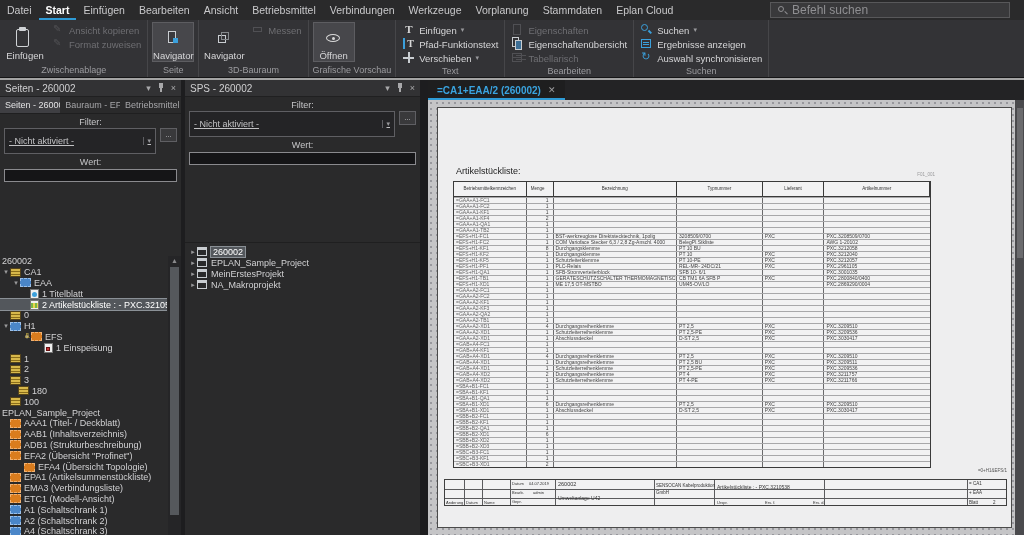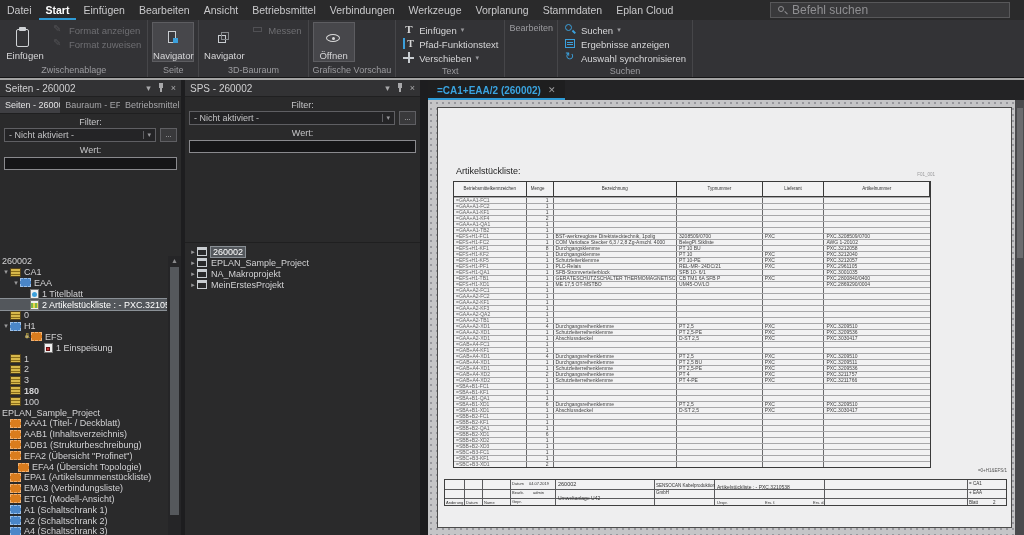--- a/index.html
+++ b/index.html
@@ -85,21 +85,21 @@
   .pin{position:relative;width:8px;height:10px;}
   .pin::before{content:"";position:absolute;left:2px;top:0;width:4px;height:5px;background:#a8a8aa;}
   .pin::after{content:"";position:absolute;left:3.4px;top:5px;width:1.4px;height:4px;background:#a8a8aa;}
 
   .ptabs{display:flex;height:17px;border-bottom:1px solid #1f1f20;background:#2a2a2b;}
   .ptab{padding:0 5px;font-size:9px;line-height:16px;color:#a5a5a8;white-space:nowrap;overflow:hidden;}
   .ptab.active{background:#3f3f43;color:#e2e2e4;}
 
   .flabel{font-size:9px;color:#c6c6c8;padding:3px 4px 1px 4px;text-align:center;}
   .drow{display:flex;gap:4px;padding:0 4px;}
-  .dd{flex:1;height:14px;background:#242426;border:1px solid #5f5f63;display:flex;align-items:center;font-size:9px;color:#c2c2c4;padding:0 4px;}
+  .dd{flex:1;height:26px;background:#242426;border:1px solid #5f5f63;display:flex;align-items:center;font-size:9px;color:#c2c2c4;padding:0 4px;text-decoration:underline;}
   .dd .dcaret{margin-left:auto;font-size:7px;color:#98989c;border-left:1px solid #5f5f63;padding-left:3px;}
   .dots{width:17px;height:14px;background:#39393b;border:1px solid #5f5f63;color:#c2c2c4;font-size:8px;text-align:center;line-height:12px;}
   .winput{height:13px;margin:1px 4px 0 4px;background:#151517;border:1px solid #8a8a8e;}
 
   
   .tree{position:absolute;left:0;right:14px;overflow:hidden;}
   .trow{display:flex;align-items:center;height:10.8px;font-size:9px;color:#d2d2d4;white-space:nowrap;cursor:default;}
   .trow.sel{background:#53575c;outline:1px solid #8a9096;color:#ffffff;}
   .texp{width:8px;font-size:7px;color:#9a9a9c;text-align:center;flex:none;}
   .ti{width:11px;height:9px;flex:none;position:relative;margin-right:3px;}
@@ -185,21 +185,21 @@
         <div class="rbody">
           <div class="rbig">
             <div class="rbigicon">
               <span class="ric ic-paste"></span>
             </div>
             <div class="rbiglbl">Einfügen</div>
           </div>
           <div class="rcol">
             <div class="rsmall dis">
               <span class="ric ic-brush"></span>
-              <span>Format anzeigen</span>
+              <span>Ansicht kopieren</span>
             </div>
             <div class="rsmall dis">
               <span class="ric ic-brush"></span>
               <span>Format zuweisen</span>
             </div>
           </div>
         </div>
         <div class="rlabel">Zwischenablage</div>
       </div>
       <div class="rgroup">
@@ -256,20 +256,36 @@
             <div class="rsmall">
               <span class="ric ic-move"></span>
               <span>Verschieben</span>
               <span class="caret">▾</span>
             </div>
           </div>
         </div>
         <div class="rlabel">Text</div>
       </div>
       <div class="rgroup">
+        <div class="rbody">
+          <div class="rcol">
+            <div class="rsmall dis">
+              <span class="ric ic-props"></span>
+              <span>Eigenschaften</span>
+            </div>
+            <div class="rsmall">
+              <span class="ric ic-propso"></span>
+              <span>Eigenschaftenübersicht</span>
+            </div>
+            <div class="rsmall dis">
+              <span class="ric ic-tbl"></span>
+              <span>Tabellarisch</span>
+            </div>
+          </div>
+        </div>
         <div class="rlabel">Bearbeiten</div>
       </div>
       <div class="rgroup">
         <div class="rbody">
           <div class="rcol">
             <div class="rsmall">
               <span class="ric ic-search"></span>
               <span>Suchen</span>
               <span class="caret">▾</span>
             </div>
@@ -365,21 +381,21 @@
         <div class="trow" style="padding-left: 2px;">
           <span class="texp"></span>
           <span class="ti ti-y"></span>
           <span>2</span>
         </div>
         <div class="trow" style="padding-left: 2px;">
           <span class="texp"></span>
           <span class="ti ti-y"></span>
           <span>3</span>
         </div>
-        <div class="trow" style="padding-left: 2px; font-weight: bold;">
+        <div class="trow" style="padding-left: 10px;">
           <span class="texp"></span>
           <span class="ti ti-y"></span>
           <span>180</span>
         </div>
         <div class="trow" style="padding-left: 2px;">
           <span class="texp"></span>
           <span class="ti ti-y"></span>
           <span>100</span>
         </div>
         <div class="trow" style="padding-left: 2px;">
@@ -398,21 +414,21 @@
         <div class="trow" style="padding-left: 2px;">
           <span class="texp"></span>
           <span class="ti ti-o"></span>
           <span>ADB1 (Strukturbeschreibung)</span>
         </div>
         <div class="trow" style="padding-left: 2px;">
           <span class="texp"></span>
           <span class="ti ti-o"></span>
           <span>EFA2 (Übersicht "Profinet")</span>
         </div>
-        <div class="trow" style="padding-left: 10px; align-items: flex-end;">
+        <div class="trow" style="padding-left: 16px; align-items: flex-end;">
           <span class="texp"></span>
           <span class="ti ti-o"></span>
           <span>EFA4 (Übersicht Topologie)</span>
         </div>
         <div class="trow" style="padding-left: 2px;">
           <span class="texp"></span>
           <span class="ti ti-o"></span>
           <span>EPA1 (Artikelsummenstückliste)</span>
         </div>
         <div class="trow" style="padding-left: 2px;">
@@ -475,26 +491,26 @@
           <span style="background: rgb(83, 87, 92); outline: rgb(138, 144, 150) solid 1px; color: rgb(255, 255, 255); padding: 0px 2px;">260002</span>
         </div>
         <div class="trow" style="height: 11px; padding-left: 4px;">
           <span class="texp">▸</span>
           <span class="wi" style="width: 10px; height: 9px; border-width: 3px 1px 1px; border-style: solid; border-color: rgb(201, 205, 209); border-image: initial; margin-right: 4px; flex: 0 0 auto;"></span>
           <span>EPLAN_Sample_Project</span>
         </div>
         <div class="trow" style="height: 11px; padding-left: 4px;">
           <span class="texp">▸</span>
           <span class="wi" style="width: 10px; height: 9px; border-width: 3px 1px 1px; border-style: solid; border-color: rgb(201, 205, 209); border-image: initial; margin-right: 4px; flex: 0 0 auto;"></span>
-          <span>NA_Makroprojekt</span>
+          <span>MeinErstesProjekt</span>
         </div>
         <div class="trow" style="height: 11px; padding-left: 4px;">
           <span class="texp">▸</span>
           <span class="wi" style="width: 10px; height: 9px; border-width: 3px 1px 1px; border-style: solid; border-color: rgb(201, 205, 209); border-image: initial; margin-right: 4px; flex: 0 0 auto;"></span>
-          <span>MeinErstesProjekt</span>
+          <span>NA_Makroprojekt</span>
         </div>
       </div>
   </div>
 
   <div class="splitter" style="left:183px;top:80px;width:2px;height:455px;"></div>
   <div class="splitter" style="left:420px;top:80px;width:8px;height:455px;"></div>
 
   <div class="tabbar">
     <div class="etab">
       <span class="elbl">=CA1+EAA/2 (260002)</span>

